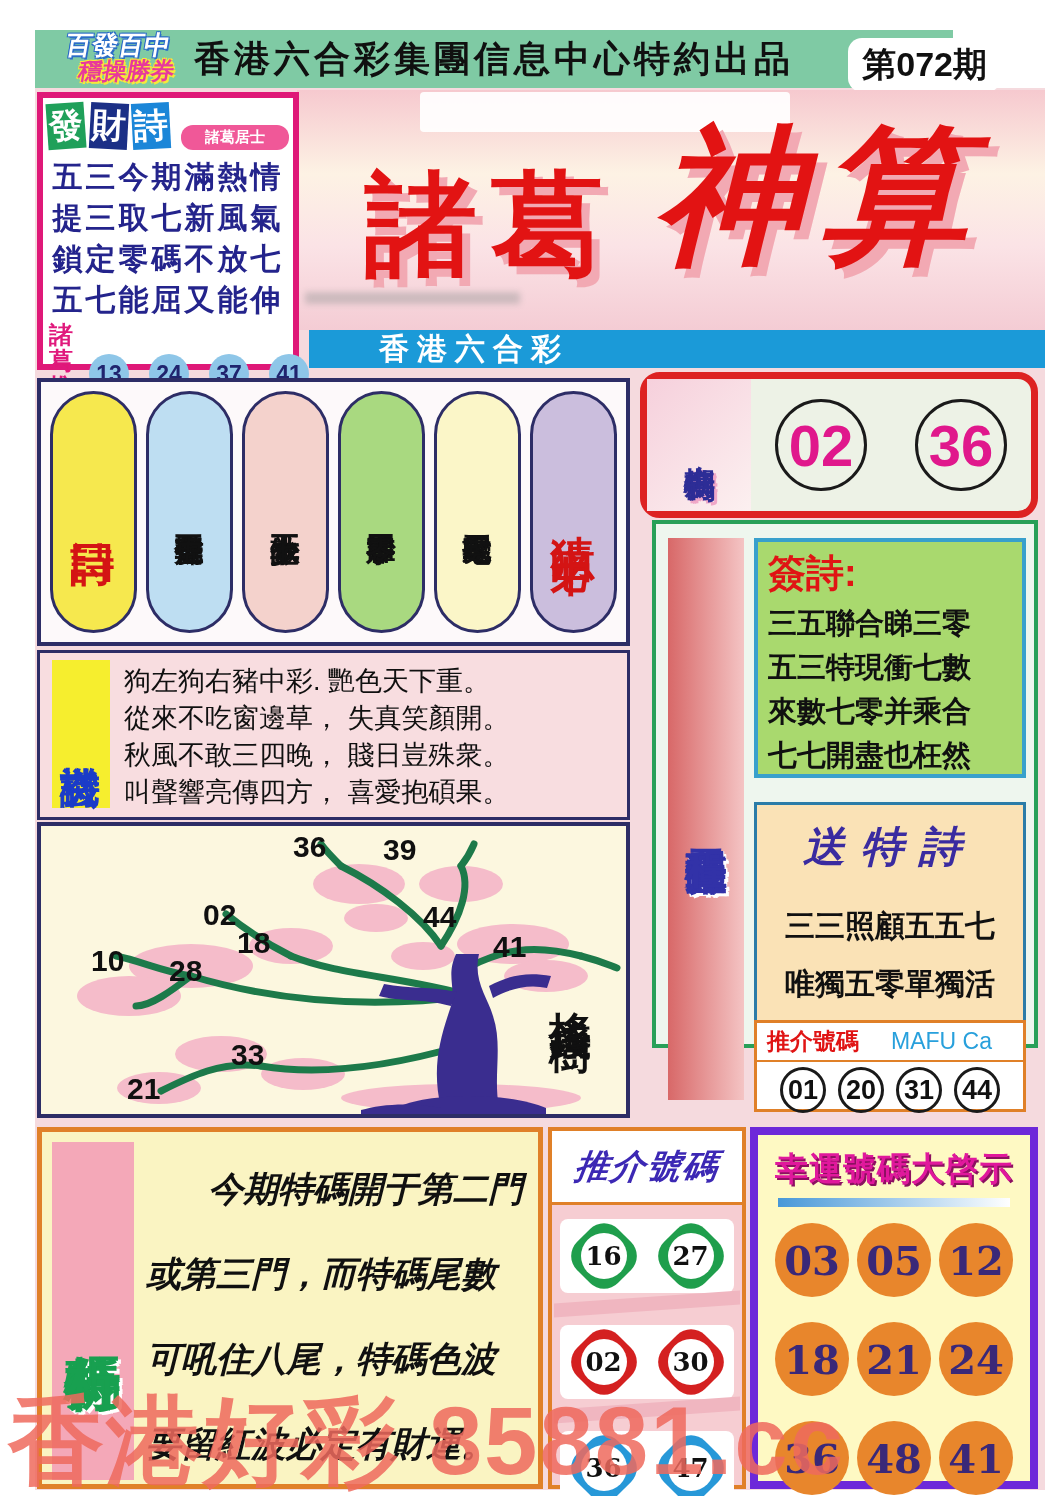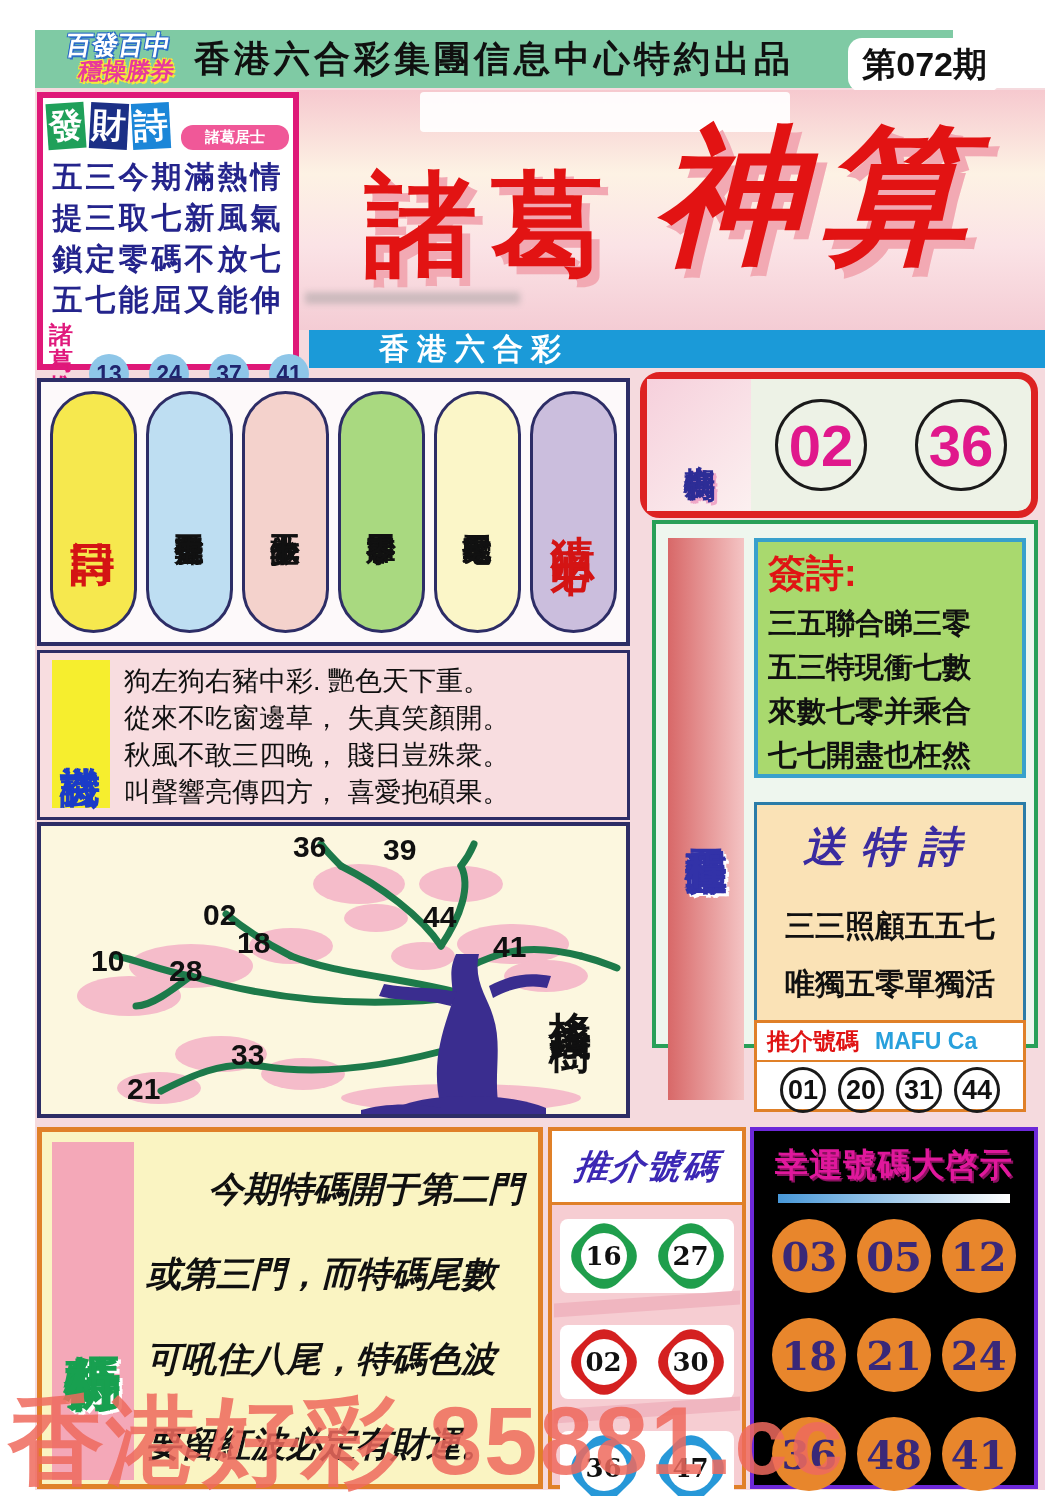--- a/index.html
+++ b/index.html
@@ -76,21 +76,21 @@
   .qianshi { position:absolute; left:98px; top:14px; width:272px; height:240px; background:#a9d96e; border:4px solid #38a0cc; padding:6px 10px; }
   .qianshi-title { font-size:38px; font-weight:bold; color:#e01414; margin-bottom:2px; }
   .qianshi-lines div { font-size:29px; font-weight:bold; color:#101010; line-height:44px; white-space:nowrap; }
   .song { position:absolute; left:98px; top:262px; width:272px; height:228px; background:#fae2b6; border:3px solid #2a7ca8; text-align:center;margin-top:16px; }
   .song-title { margin-top:14px; font-family:"DejaVu Serif",serif; font-style:italic; font-size:42px; font-weight:bold; color:#3a2ba0; letter-spacing:16px; }
   .song-lines { margin-top:22px; }
   .song-lines div { font-size:30px; font-weight:bold; color:#101010; line-height:58px; white-space:nowrap; }
   .mafu { position:absolute; left:98px; top:496px; width:272px; height:92px; background:#ffffff; border:3px solid #e08028; }
   .mafu-head { display:flex; align-items:center; padding:3px 10px; border-bottom:2px solid #e08028; }
   .mafu-label { color:#e01414; font-size:23px; font-weight:bold; }
-  .mafu-brand { color:#28a0dc; font-size:23px; font-weight:bold; margin-left:16px; }
+  .mafu-brand { color:#28a0dc; font-size:23px; font-weight:normal; margin-left:32px; }
   .mafu-balls { display:flex; justify-content:center; gap:12px; padding-top:5px; }
   .mafu-ball { width:46px; height:46px; border:3px solid #1a1a1a; border-radius:50%; display:flex; align-items:center; justify-content:center; font-size:27px; font-weight:bold; color:#101010; }
 
   
   .analysis { position:absolute; left:37px; top:1127px; width:506px; height:362px; background:#faf4c2; border:5px solid #e08028; }
   .ana-strip { position:absolute; left:10px; top:10px; width:82px; height:338px; background:#f4a8b8; display:flex; align-items:center; justify-content:center;
     writing-mode:vertical-rl; text-orientation:upright; font-size:56px; font-weight:bold; color:#18a050; text-shadow:3px 3px 0 #ffffff; }
   .ana-lines { position:absolute; left:104px; top:14px; width:392px; }
   .ana-lines div { font-size:35px; font-weight:bold; color:#101010; line-height:85px; white-space:nowrap;font-style:italic; }
   .ana-lines div:first-child { padding-left:62px; }
@@ -98,21 +98,21 @@
   .tuijie { position:absolute; left:548px; top:1127px; width:198px; height:362px; border:4px solid #e08028; background:#f6cdd2; }
   .tj-head { height:74px; background:#ffffff; border-bottom:3px solid #e08028; display:flex; align-items:center; justify-content:center; }
   .tj-head span { font-size:34px; font-weight:bold; font-style:italic; color:#3c28b4; transform:skewX(-8deg); letter-spacing:2px; }
   .tj-row { margin:14px 8px 0 8px; background:#ffffff; border-radius:8px; height:74px; display:flex; align-items:center; justify-content:space-around; }
   .tj-sep { height:14px; margin:4px 2px 0 2px; background:#f0b6c0; transform:skewY(-4deg); }
   .shield { position:relative; width:62px; height:62px; }
   .shield .blob { position:absolute; inset:2px; border-radius:34%; transform:rotate(45deg); }
   .shield .ball { position:absolute; inset:8px; background:#ffffff; border-radius:50%; display:flex; align-items:center; justify-content:center;
     font-family:"DejaVu Serif",serif; font-size:26px; font-weight:bold; color:#101010; }
 
-  .lucky { position:absolute; left:750px; top:1127px; width:288px; height:362px; background:#000000; border:4px solid #6d28d9; }
+  .lucky { position:absolute; left:750px; top:1127px; width:288px; height:362px; background:#fef9c3; border:8px solid #6d28d9; }
   .lucky-title { margin-top:12px; text-align:center; font-size:33px; font-weight:bold; color:#e0189c; letter-spacing:1px; text-shadow:2px 2px 0 #8c1060; }
   .lucky-underline { width:232px; height:9px; margin:6px auto 0 auto; background:linear-gradient(to right,#4898d8,#ffffff); }
   .lucky-grid { display:grid; grid-template-columns:repeat(3,1fr); gap:25px 6px; padding:16px 16px 0 16px; justify-items:center; }
   .lucky-ball { width:74px; height:74px; border-radius:50%; background:#e8862c; display:flex; align-items:center; justify-content:center;
     font-family:"DejaVu Serif",serif; font-size:40px; font-weight:bold; color:#3a2878; }
 
   .watermark { position:absolute; left:8px; top:1378px; width:1055px; white-space:nowrap; font-size:96px; font-weight:bold;
     color:#ef6a5e; opacity:.85; z-index:10; letter-spacing:2px; }
 </style>
 </head>

